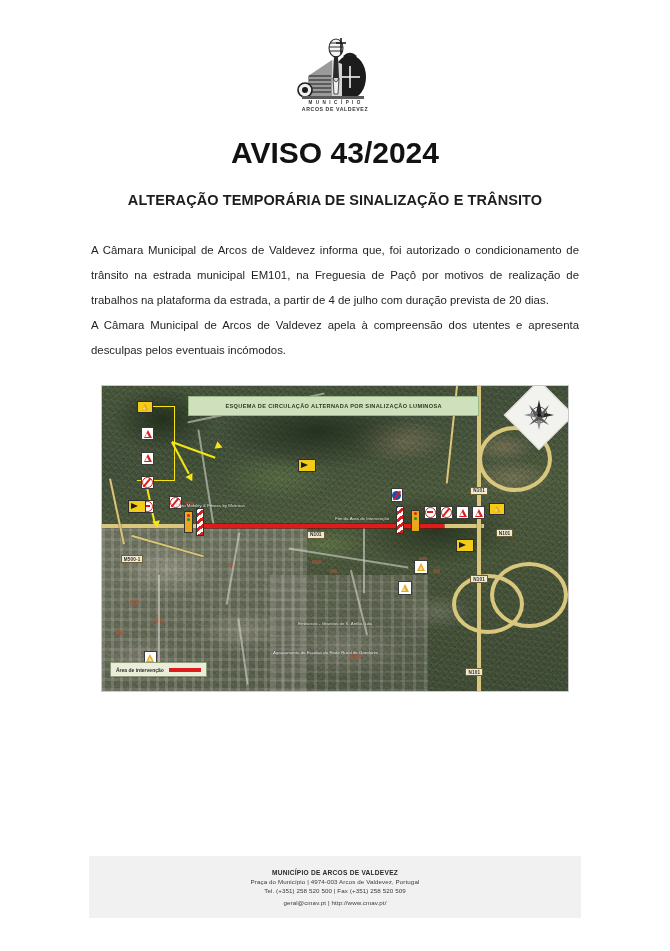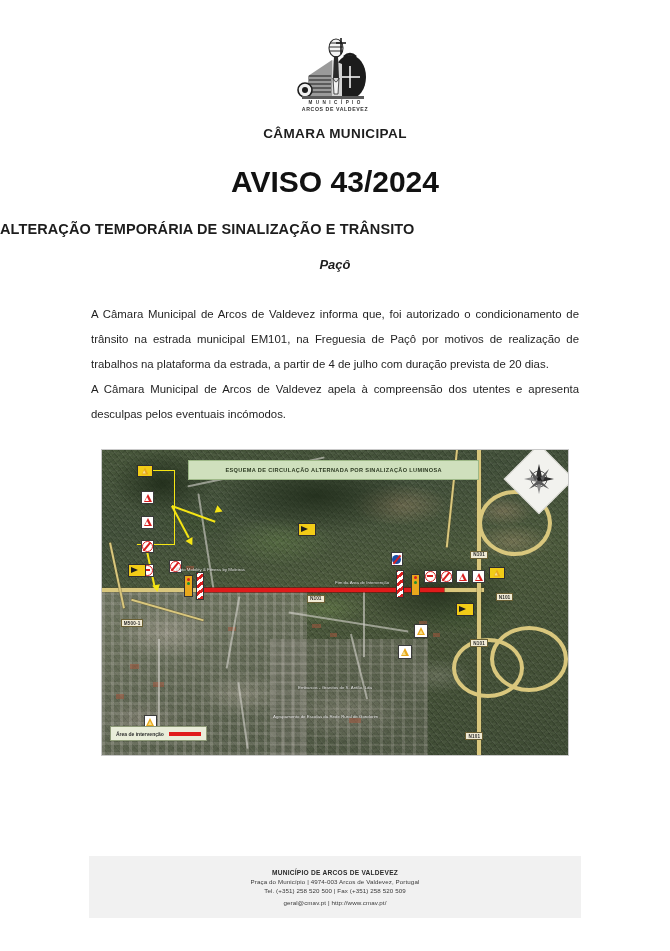--- a/index.html
+++ b/index.html
@@ -62,20 +62,21 @@
   .aviso {
     text-align: center;
     font-size: 30px;
     font-weight: bold;
     letter-spacing: 0px;
     color: #121212;
     margin-top: 24px;
   }
 
   .subtitle {
+    text-align: center;
     font-size: 14.5px;
     font-weight: bold;
     letter-spacing: .1px;
     color: #1d1d1d;
     margin-top: 22px;
   }
 
   .local {
     text-align: center;
     font-size: 13px;
@@ -501,27 +502,25 @@
 
         <rect x="10" y="66" width="62" height="3" fill="#5a5a5a"></rect>
       </svg>
       <div class="crest-caption">
         <div class="l1">M U N I C Í P I O</div>
         <div class="l2">ARCOS DE VALDEVEZ</div>
       </div>
     </div>
   </div>
 
-  <div class="camara">CÂMARA MUNICIPAL</div>
 
   <div class="aviso">AVISO 43/2024</div>
 
   <div class="subtitle">ALTERAÇÃO TEMPORÁRIA DE SINALIZAÇÃO E TRÂNSITO</div>
 
-  <div class="local">Paçô</div>
 
   <div class="body-text">
     <p>A Câmara Municipal de Arcos de Valdevez informa que, foi autorizado o condicionamento de trânsito na estrada municipal EM101, na Freguesia de Paçô por motivos de realização de trabalhos na plataforma da estrada, a partir de 4 de julho com duração prevista de 20 dias.</p>
     <p class="last-left">A Câmara Municipal de Arcos de Valdevez apela à compreensão dos utentes e apresenta desculpas pelos eventuais incómodos.</p>
   </div>
 
   <div class="map-figure">
 
     <div class="sat"></div>
     <div class="sat-noise"></div>

